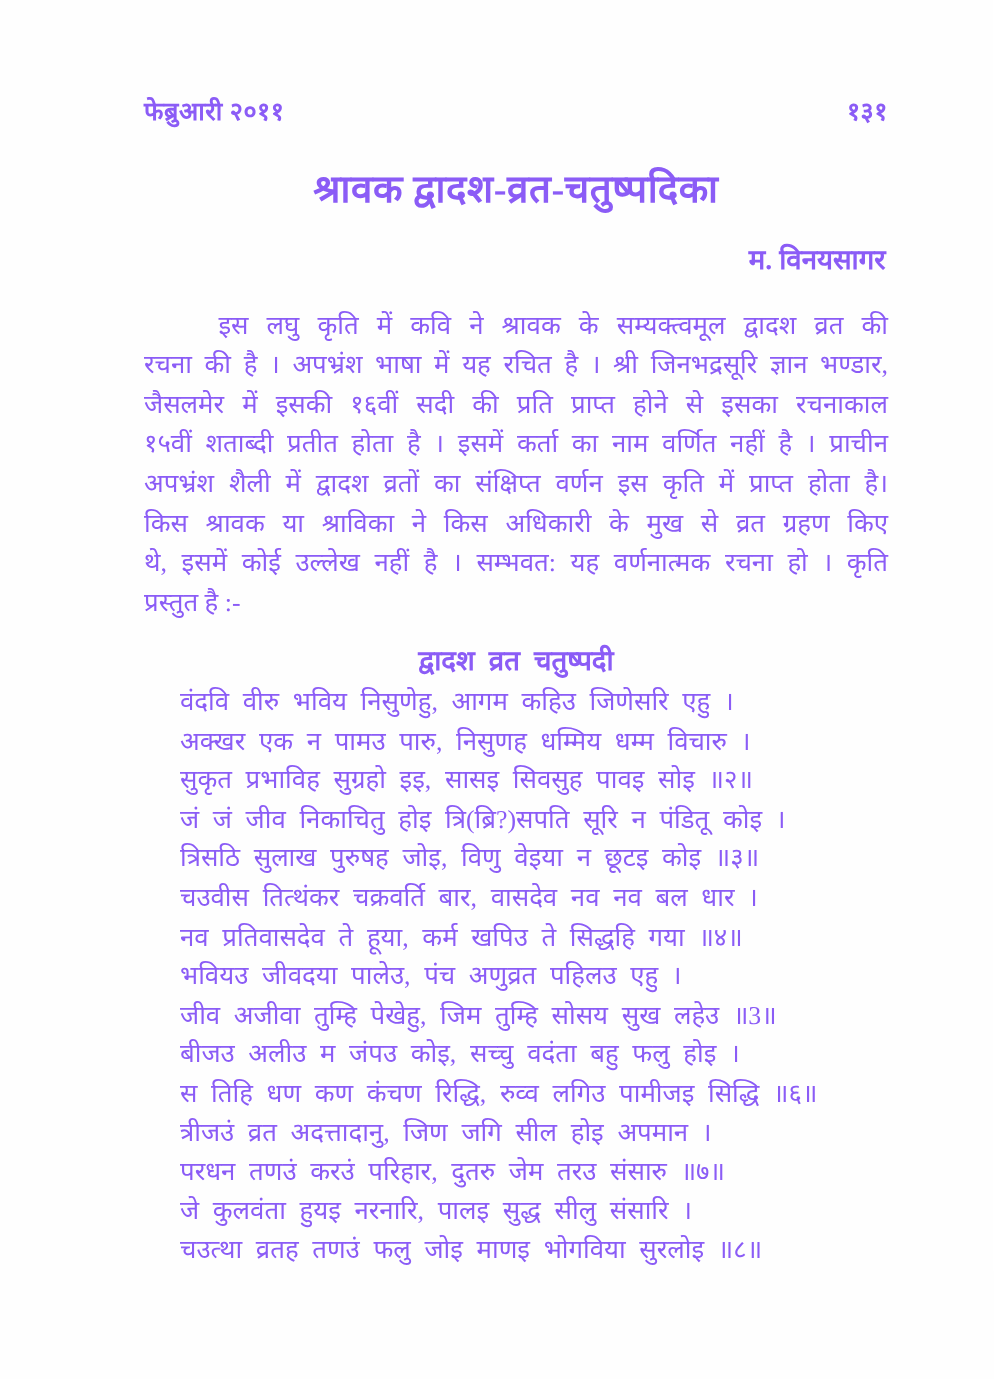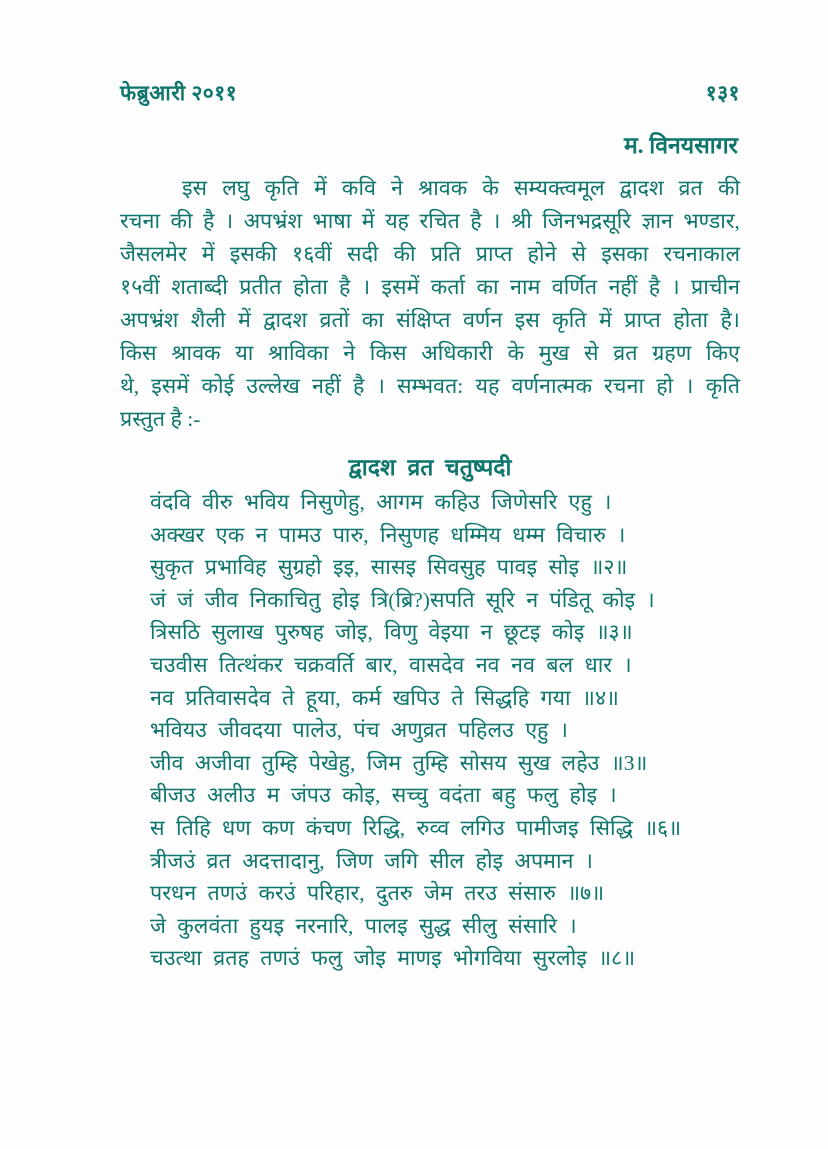--- a/index.html
+++ b/index.html
@@ -5,21 +5,21 @@
   html, body { margin: 0; padding: 0; }
   body {
     background: #ffffff;
     font-family: "Liberation Serif", "DejaVu Serif", serif;
   }
   .page {
     position: relative;
     width: 828px;
     height: 1149px;
     background: #fefefe;
-    color: #0f766e;
+    color: #8b5cf6;
     overflow: hidden;
     box-sizing: border-box;
     padding: 78px 88px 0 120px;
   }
   .header-row {
     display: flex;
     justify-content: space-between;
     align-items: baseline;
     font-size: 21px;
     font-weight: bold;
@@ -33,21 +33,21 @@
     letter-spacing: 0.5px;
   }
   .author-line {
     margin-top: 22px;
     text-align: right;
     font-size: 23px;
     font-weight: bold;
     padding-right: 2px;
   }
   .intro {
-    margin-top: 12px;
+    margin-top: 24px;
     font-size: 21.5px;
   }
   .pline {
     line-height: 33px;
     text-align: justify;
     text-align-last: justify;
     white-space: nowrap;
   }
   .pline.indent { text-indent: 62px; }
   .pline.nojust {
@@ -76,20 +76,21 @@
 </head>
 <body>
 
 <div class="page">
 
   <div class="header-row">
     <span>फेब्रुआरी २०११</span>
     <span>१३१</span>
   </div>
 
+  <div class="doc-title">श्रावक द्वादश-व्रत-चतुष्पदिका</div>
 
   <div class="author-line">म. विनयसागर</div>
 
   <div class="intro">
     <div class="pline indent">इस लघु कृति में कवि ने श्रावक के सम्यक्त्वमूल द्वादश व्रत की</div>
     <div class="pline">रचना की है । अपभ्रंश भाषा में यह रचित है । श्री जिनभद्रसूरि ज्ञान भण्डार,</div>
     <div class="pline">जैसलमेर में इसकी १६वीं सदी की प्रति प्राप्त होने से इसका रचनाकाल</div>
     <div class="pline">१५वीं शताब्दी प्रतीत होता है । इसमें कर्ता का नाम वर्णित नहीं है । प्राचीन</div>
     <div class="pline">अपभ्रंश शैली में द्वादश व्रतों का संक्षिप्त वर्णन इस कृति में प्राप्त होता है।</div>
     <div class="pline">किस श्रावक या श्राविका ने किस अधिकारी के मुख से व्रत ग्रहण किए</div>

